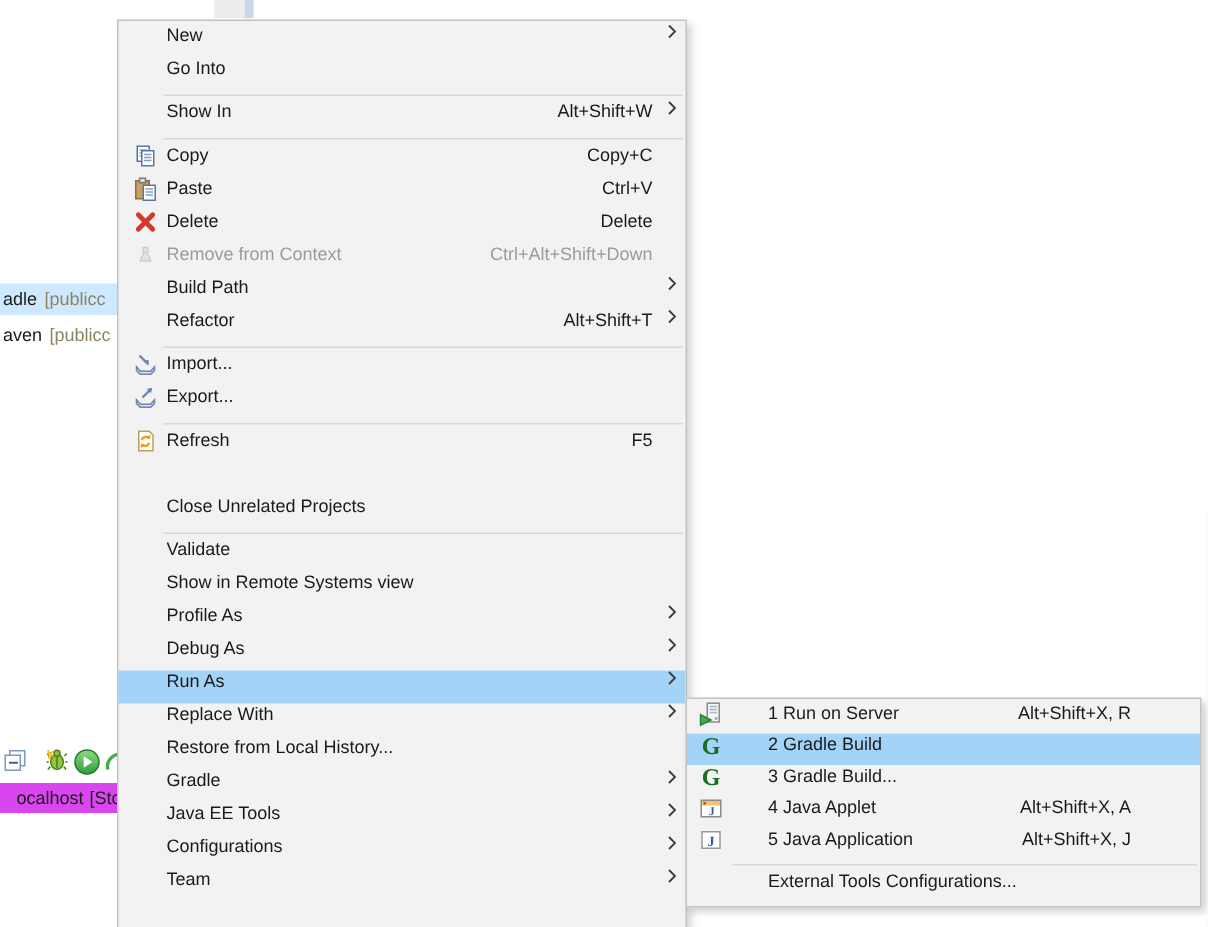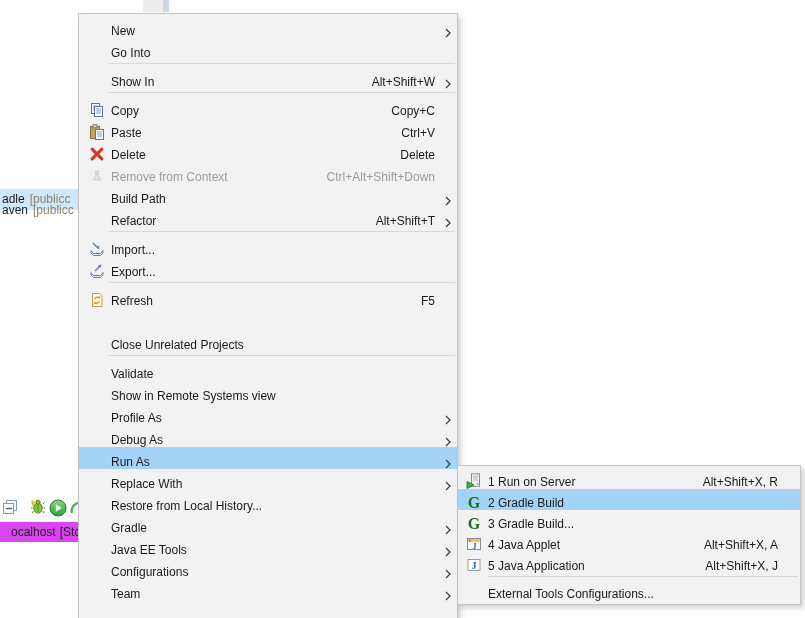--- a/index.html
+++ b/index.html
@@ -14,41 +14,41 @@
   .frag{position:absolute;}
   #frag-scrollbar{left:143px;top:0;width:20px;height:12px;background:#ededed;}
   #frag-sliver{left:163px;top:0;width:6px;height:12px;background:#ccd7e9;}
   .tree-row{
     position:absolute;left:0;width:78px;height:21px;line-height:21px;
     white-space:nowrap;overflow:hidden;padding-left:2px;box-sizing:border-box;
   }
   .tree-row.selected{background:var(--tree-selection);}
   .tree-row .deco{color:var(--decoration-text);margin-left:5px;}
   #explorer-row-0{top:189px;}
-  #explorer-row-1{top:200px;}
+  #explorer-row-1{top:213px;}
   #servers-toolbar{position:absolute;left:0;top:497px;width:78px;height:24px;}
   #servers-toolbar .tbicon{position:absolute;top:2px;width:18px;height:18px;overflow:hidden;}
   #servers-row{
     position:absolute;left:0;top:522px;width:78px;height:20px;line-height:20px;
     background:#d946ef;white-space:nowrap;overflow:hidden;padding-left:11px;box-sizing:border-box;
   }
   #servers-row .deco{margin-left:4px;}
   
   .menu{
     position:absolute;background:#f2f2f2;border:1px solid #c3c3c3;
     box-shadow:3px 3px 5px rgba(0,0,0,0.18);
     padding:2px 0;box-sizing:border-box;
   }
   #context-menu{left:78px;top:13px;width:380px;height:700px;z-index:10;}
   #run-as-submenu{left:457px;top:465px;width:344px;z-index:20;padding-bottom:3px;}
   .menu-item{
-    display:flex;align-items:flex-end;height:22px;
+    display:flex;align-items:flex-start;height:22px;
     padding:0 6px 0 10px;cursor:default;white-space:nowrap;
   }
-  #run-as-submenu .menu-item{height:21px;padding-left:8px;}
+  #run-as-submenu .menu-item{height:21px;padding-left:8px;gap:24px;}
   .menu-item.highlighted{background:var(--menu-highlight);}
   .menu-item.disabled .mi-label,
   .menu-item.disabled .mi-shortcut{color:#9b9b9b;}
   .menu-item.disabled .mi-icon{opacity:.55;filter:grayscale(1);}
   .mi-icon{width:16px;height:16px;margin-right:6px;flex:none;display:inline-block;}
   .mi-icon svg{display:block;}
   .mi-label{flex:1 1 auto;overflow:hidden;}
   .mi-shortcut{margin-left:18px;margin-right:4px;}
   .mi-arrow{width:12px;flex:none;display:inline-flex;justify-content:flex-end;align-items:center;}
   .menu-sep{height:7px;margin:0 2px 0 30px;position:relative;}

